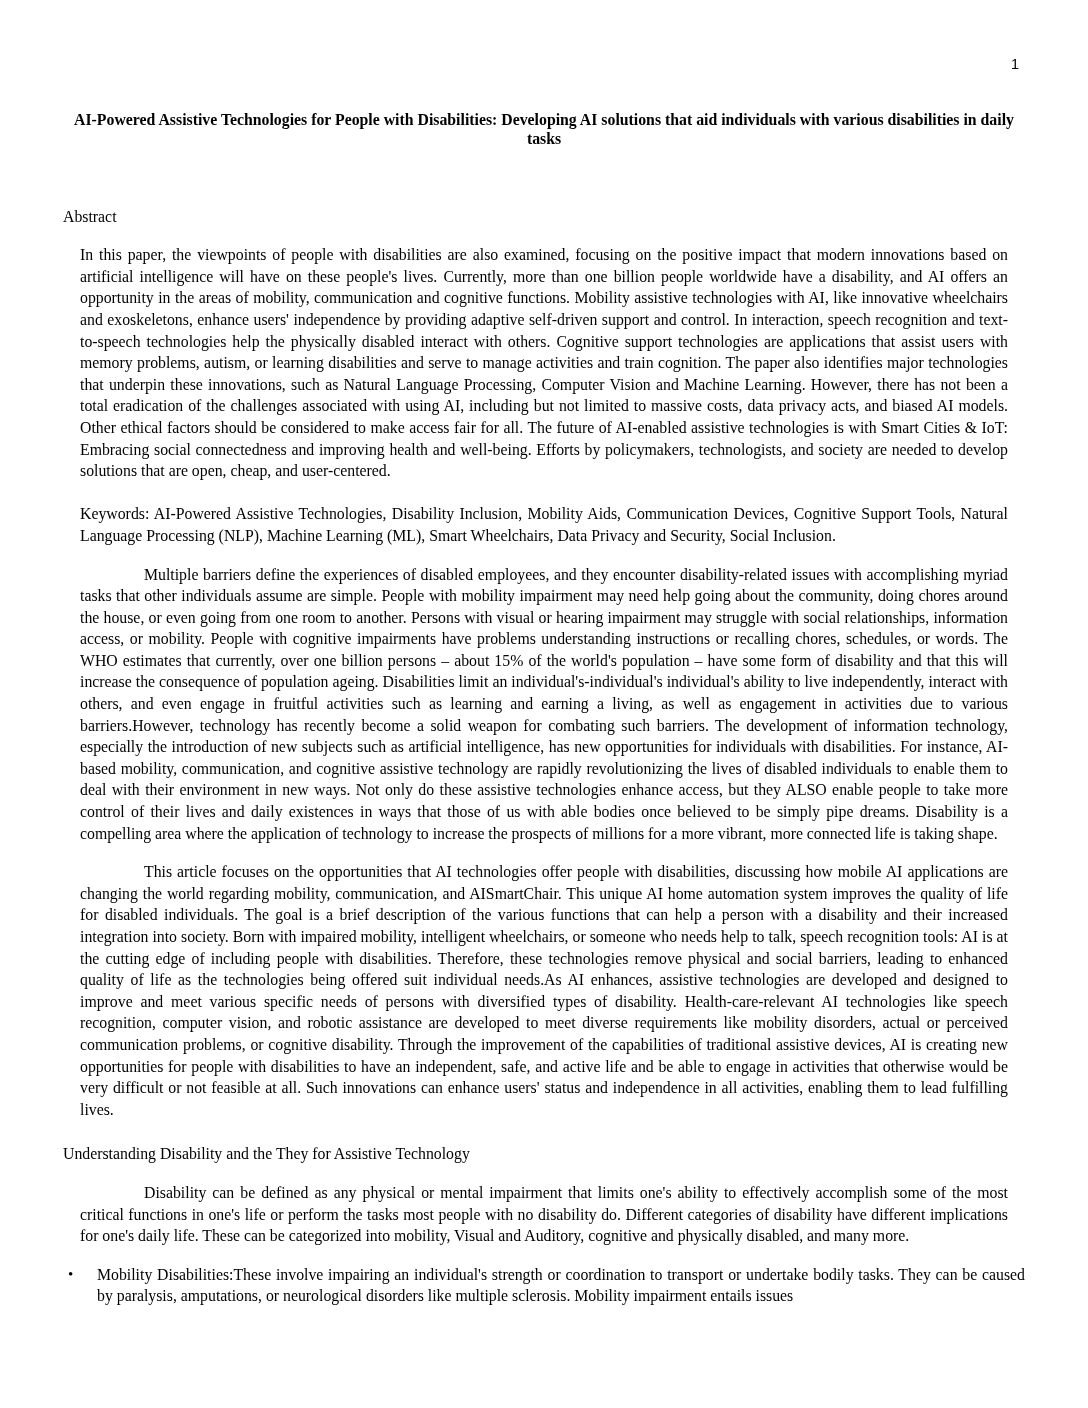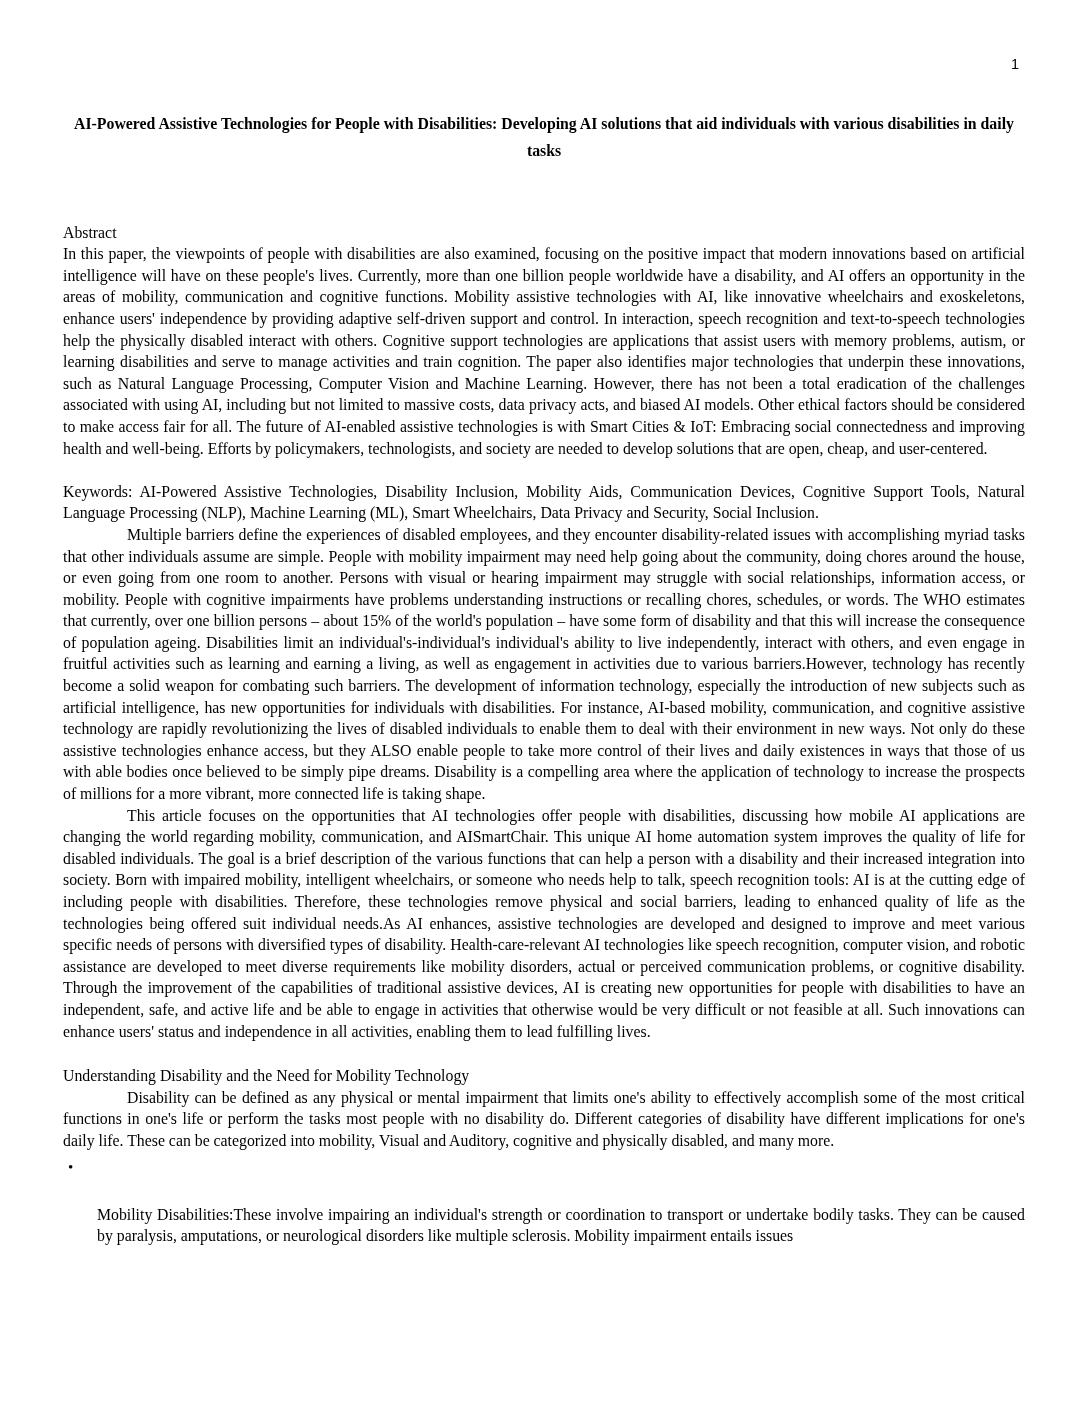--- a/index.html
+++ b/index.html
@@ -26,24 +26,24 @@
     font-size: 14.5px;
     line-height: 21.6px;
     text-align: right;
     padding-right: 6px;
   }
   .paper-title {
     font-size: 15.8px;
     font-weight: bold;
     text-align: center;
     margin: 34px 0 58px 0;
-    line-height: 27px;
+    line-height: 19px;
   }
   p {
-    margin: 0;
+    margin: 17px;
     text-align: justify;
   }
   .heading {
     font-weight: normal;
     margin: 0;
     text-align: left;
   }
   .gap-above {
     margin-top: 21.6px;
   }
@@ -68,21 +68,20 @@
   }
   .bullet-marker {
     flex: none;
     width: 29px;
     padding-left: 5px;
     font-size: 15px;
   }
   .bullet-text {
     flex: 1;
     text-align: justify;
-    margin-top: 47px;
   }
 </style>
 </head>
 <body>
 
 <div class="page">
 
   <div class="page-number">1</div>
 
   <div class="paper-title">AI-Powered Assistive Technologies for People with Disabilities: Developing AI solutions that aid individuals with various disabilities in daily tasks</div>
@@ -91,21 +90,21 @@
 
   <p>In this paper, the viewpoints of people with disabilities are also examined, focusing on the positive impact that modern innovations based on artificial intelligence will have on these people's lives. Currently, more than one billion people worldwide have a disability, and AI offers an opportunity in the areas of mobility, communication and cognitive functions. Mobility assistive technologies with AI, like innovative wheelchairs and exoskeletons, enhance users' independence by providing adaptive self-driven support and control. In interaction, speech recognition and text-to-speech technologies help the physically disabled interact with others. Cognitive support technologies are applications that assist users with memory problems, autism, or learning disabilities and serve to manage activities and train cognition. The paper also identifies major technologies that underpin these innovations, such as Natural Language Processing, Computer Vision and Machine Learning. However, there has not been a total eradication of the challenges associated with using AI, including but not limited to massive costs, data privacy acts, and biased AI models. Other ethical factors should be considered to make access fair for all. The future of AI-enabled assistive technologies is with Smart Cities &amp; IoT: Embracing social connectedness and improving health and well-being. Efforts by policymakers, technologists, and society are needed to develop solutions that are open, cheap, and user-centered.</p>
 
   <p class="gap-above"><span class="bold">Keywords</span><span>: AI-Powered Assistive Technologies, Disability Inclusion, Mobility Aids, Communication Devices, Cognitive Support Tools, Natural Language Processing (NLP), Machine Learning (ML), Smart Wheelchairs, Data Privacy and Security, Social Inclusion.</span></p>
 
 
   <p class="indent">Multiple barriers define the experiences of disabled employees, and they encounter disability-related issues with accomplishing myriad tasks that other individuals assume are simple. People with mobility impairment may need help going about the community, doing chores around the house, or even going from one room to another. Persons with visual or hearing impairment may struggle with social relationships, information access, or mobility. People with cognitive impairments have problems understanding instructions or recalling chores, schedules, or words. The WHO estimates that currently, over one billion persons – about 15% of the world's population – have some form of disability and that this will increase the consequence of population ageing. Disabilities limit an individual's-individual's individual's ability to live independently, interact with others, and even engage in fruitful activities such as learning and earning a living, as well as engagement in activities due to various barriers.However, technology has recently become a solid weapon for combating such barriers. The development of information technology, especially the introduction of new subjects such as artificial intelligence, has new opportunities for individuals with disabilities. For instance, AI-based mobility, communication, and cognitive assistive technology are rapidly revolutionizing the lives of disabled individuals to enable them to deal with their environment in new ways. Not only do these assistive technologies enhance access, but they ALSO enable people to take more control of their lives and daily existences in ways that those of us with able bodies once believed to be simply pipe dreams. Disability is a compelling area where the application of technology to increase the prospects of millions for a more vibrant, more connected life is taking shape.</p>
 
   <p class="indent">This article focuses on the opportunities that AI technologies offer people with disabilities, discussing how mobile AI applications are changing the world regarding mobility, communication, and AISmartChair. This unique AI home automation system improves the quality of life for disabled individuals. The goal is a brief description of the various functions that can help a person with a disability and their increased integration into society. Born with impaired mobility, intelligent wheelchairs, or someone who needs help to talk, speech recognition tools: AI is at the cutting edge of including people with disabilities. Therefore, these technologies remove physical and social barriers, leading to enhanced quality of life as the technologies being offered suit individual needs.As AI enhances, assistive technologies are developed and designed to improve and meet various specific needs of persons with diversified types of disability. Health-care-relevant AI technologies like speech recognition, computer vision, and robotic assistance are developed to meet diverse requirements like mobility disorders, actual or perceived communication problems, or cognitive disability. Through the improvement of the capabilities of traditional assistive devices, AI is creating new opportunities for people with disabilities to have an independent, safe, and active life and be able to engage in activities that otherwise would be very difficult or not feasible at all. Such innovations can enhance users' status and independence in all activities, enabling them to lead fulfilling lives.</p>
 
-  <p class="heading gap-above-sm">Understanding Disability and the Need for Mobility Technology</p>
+  <p class="heading gap-above-sm">Understanding Disability and the They for Assistive Technology</p>
 
 
   <p class="indent">Disability can be defined as any physical or mental impairment that limits one's ability to effectively accomplish some of the most critical functions in one's life or perform the tasks most people with no disability do. Different categories of disability have different implications for one's daily life. These can be categorized into mobility, Visual and Auditory, cognitive and physically disabled, and many more.</p>
 
   <div class="bullet-row">
     <span class="bullet-marker">•</span>
     <span class="bullet-text"><span class="bold">Mobility Disabilities:</span><span>These involve impairing an individual's strength or coordination to transport or undertake bodily tasks. They can be caused by paralysis, amputations, or neurological disorders like multiple sclerosis. Mobility impairment entails issues</span></span>
   </div>
 
 </div>

